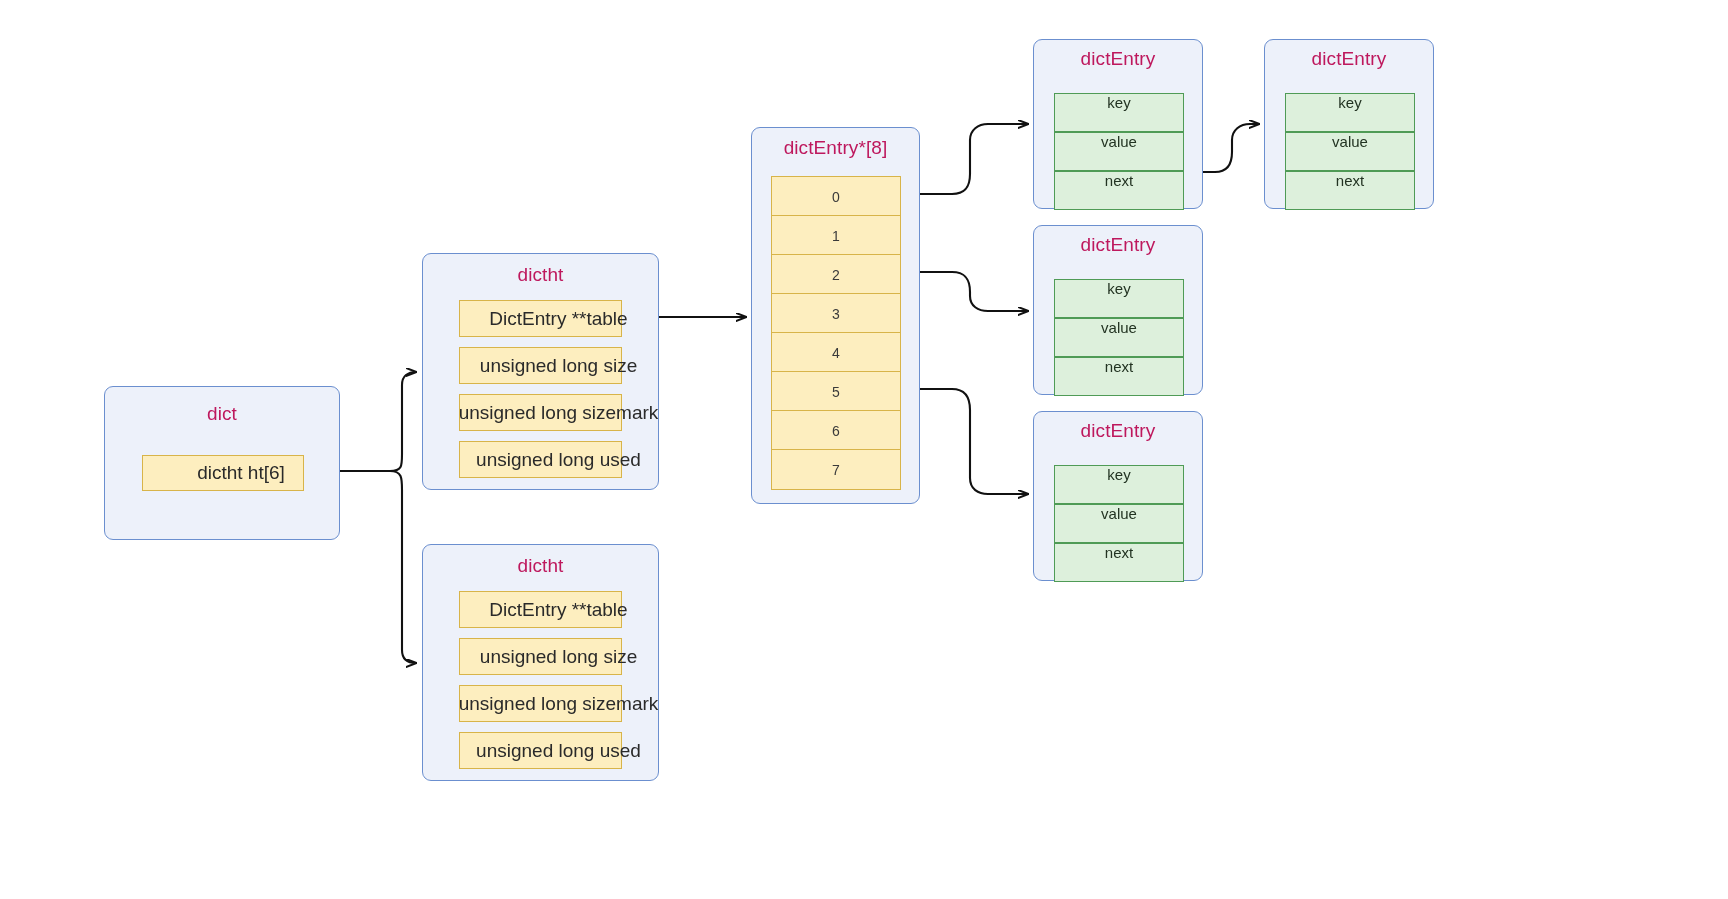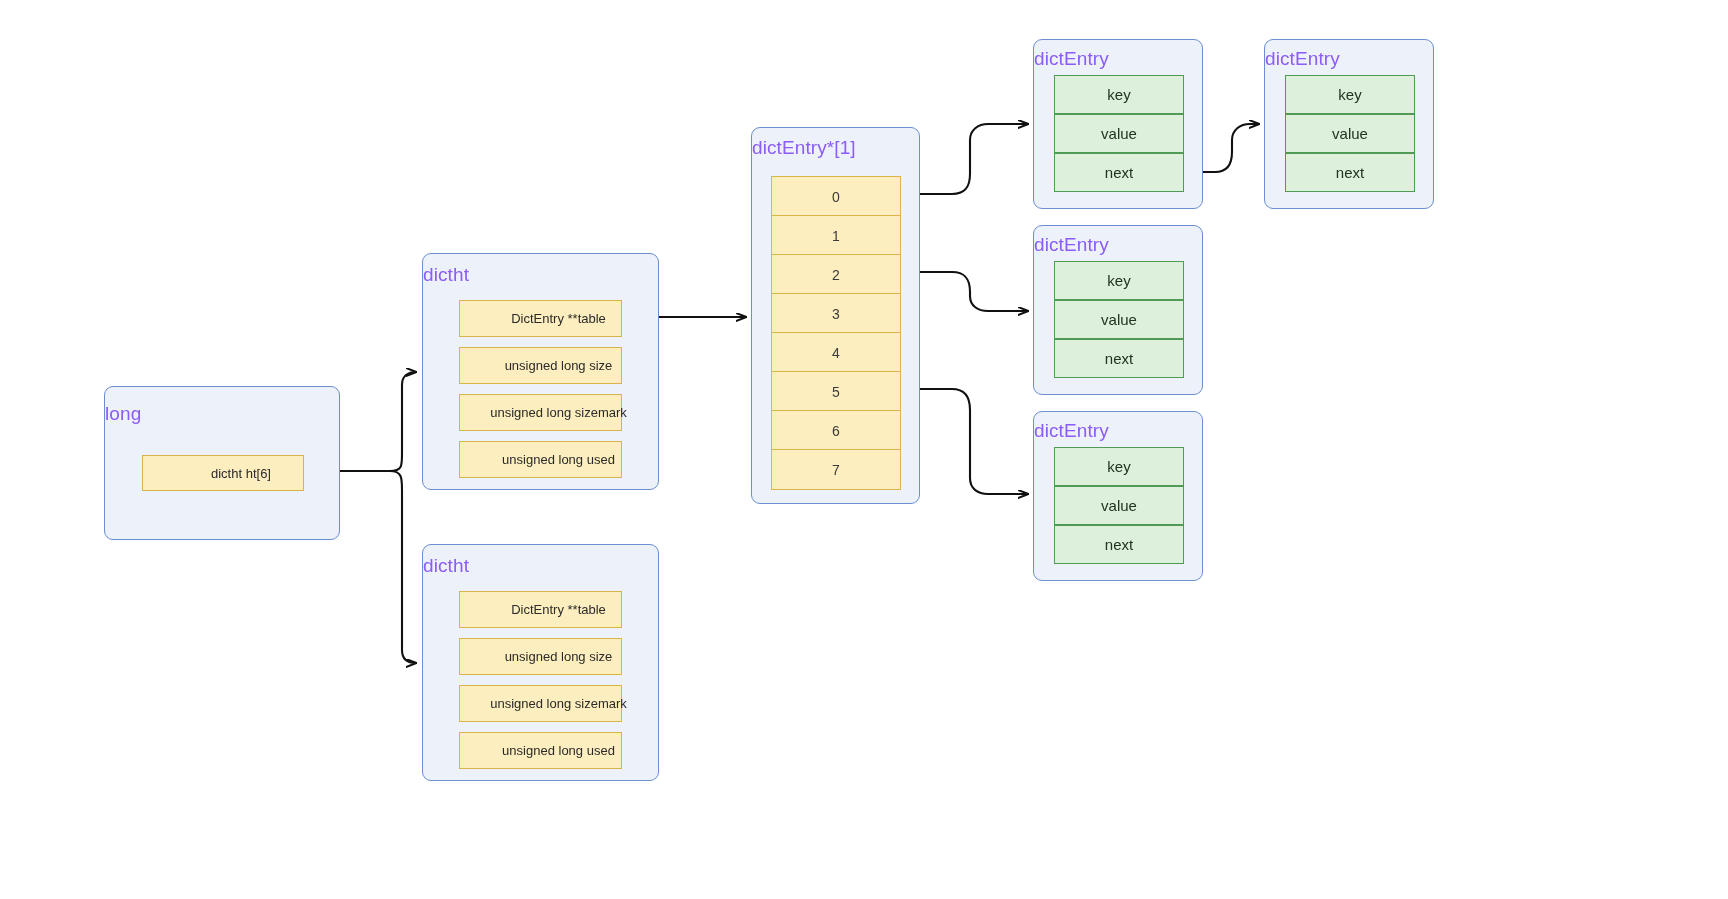--- a/index.html
+++ b/index.html
@@ -23,51 +23,51 @@
     position: absolute;
     background: #edf1fa;
     border: 1.6px solid #6b8fcf;
     border-radius: 9px;
     box-sizing: border-box;
   }
   .panel-title {
     position: absolute;
     left: 0;
     width: 100%;
-    text-align: left;
+    text-align: center;
     font-size: 19px;
-    color: #8b5cf6;
+    color: #be185d;
     letter-spacing: .1px;
   }
   
   .field {
     position: absolute;
     background: #fdeebf;
     border: 1.6px solid #d8b449;
     box-sizing: border-box;
     display: flex;
     align-items: center;
     justify-content: center;
-    font-size: 13px;
+    font-size: 19px;
     color: #2a2a2a;
     white-space: nowrap;
     padding-left: 36px;
   }
   
   .gfield {
     position: absolute;
     background: #ddf0dc;
     border: 1.6px solid #4f9b56;
     box-sizing: border-box;
     display: flex;
-    align-items: center;
     justify-content: center;
     font-size: 15px;
     color: #223322;
     white-space: nowrap;
+    margin-top: 18px;
   }
   
   .slot {
     position: absolute;
     background: #fdeebf;
     border: 1.6px solid #d8b449;
     box-sizing: border-box;
     display: flex;
     align-items: center;
     justify-content: center;
@@ -120,21 +120,21 @@
 
       <path d="M900,272 L952,272 C966,272 970,280 970,292 L970,296 C970,306 978,311 988,311 L1028,311" marker-end="url(#arrowhead)"></path>
 
       <path d="M900,389 L952,389 C966,389 970,398 970,410 L970,478 C970,489 978,494 988,494 L1028,494" marker-end="url(#arrowhead)"></path>
 
       <path d="M1182,172 L1215,172 C1228,172 1232,164 1232,152 L1232,140 C1232,130 1240,124 1250,124 L1259,124" marker-end="url(#arrowhead)"></path>
     </g>
   </svg>
 
   <div class="panel" style="left:104px; top:386px; width:236px; height:154px;">
-    <div class="panel-title" style="top:16px;">long</div>
+    <div class="panel-title" style="top:16px;">dict</div>
     <div class="field" style="left:37px; top:68px; width:162px; height:36px;">
       <span>dictht ht[6]</span>
     </div>
   </div>
 
   <div class="panel" style="left:422px; top:253px; width:237px; height:237px;">
     <div class="panel-title" style="top:10px;">dictht</div>
     <div class="field" style="left:36px; top:46px; width:163px; height:37px;">
       <span>DictEntry **table</span>
     </div>
@@ -159,21 +159,21 @@
     </div>
     <div class="field" style="left:36px; top:140px; width:163px; height:37px;">
       <span>unsigned long sizemark</span>
     </div>
     <div class="field" style="left:36px; top:187px; width:163px; height:37px;">
       <span>unsigned long used</span>
     </div>
   </div>
 
   <div class="panel" style="left:751px; top:127px; width:169px; height:377px;">
-    <div class="panel-title" style="top:9px;">dictEntry*[1]</div>
+    <div class="panel-title" style="top:9px;">dictEntry*[8]</div>
     <div class="slot" style="left:19px; top:48px; width:130px; height:41px;">
       <span>0</span>
     </div>
     <div class="slot" style="left:19px; top:87px; width:130px; height:41px;">
       <span>1</span>
     </div>
     <div class="slot" style="left:19px; top:126px; width:130px; height:41px;">
       <span>2</span>
     </div>
     <div class="slot" style="left:19px; top:165px; width:130px; height:41px;">

